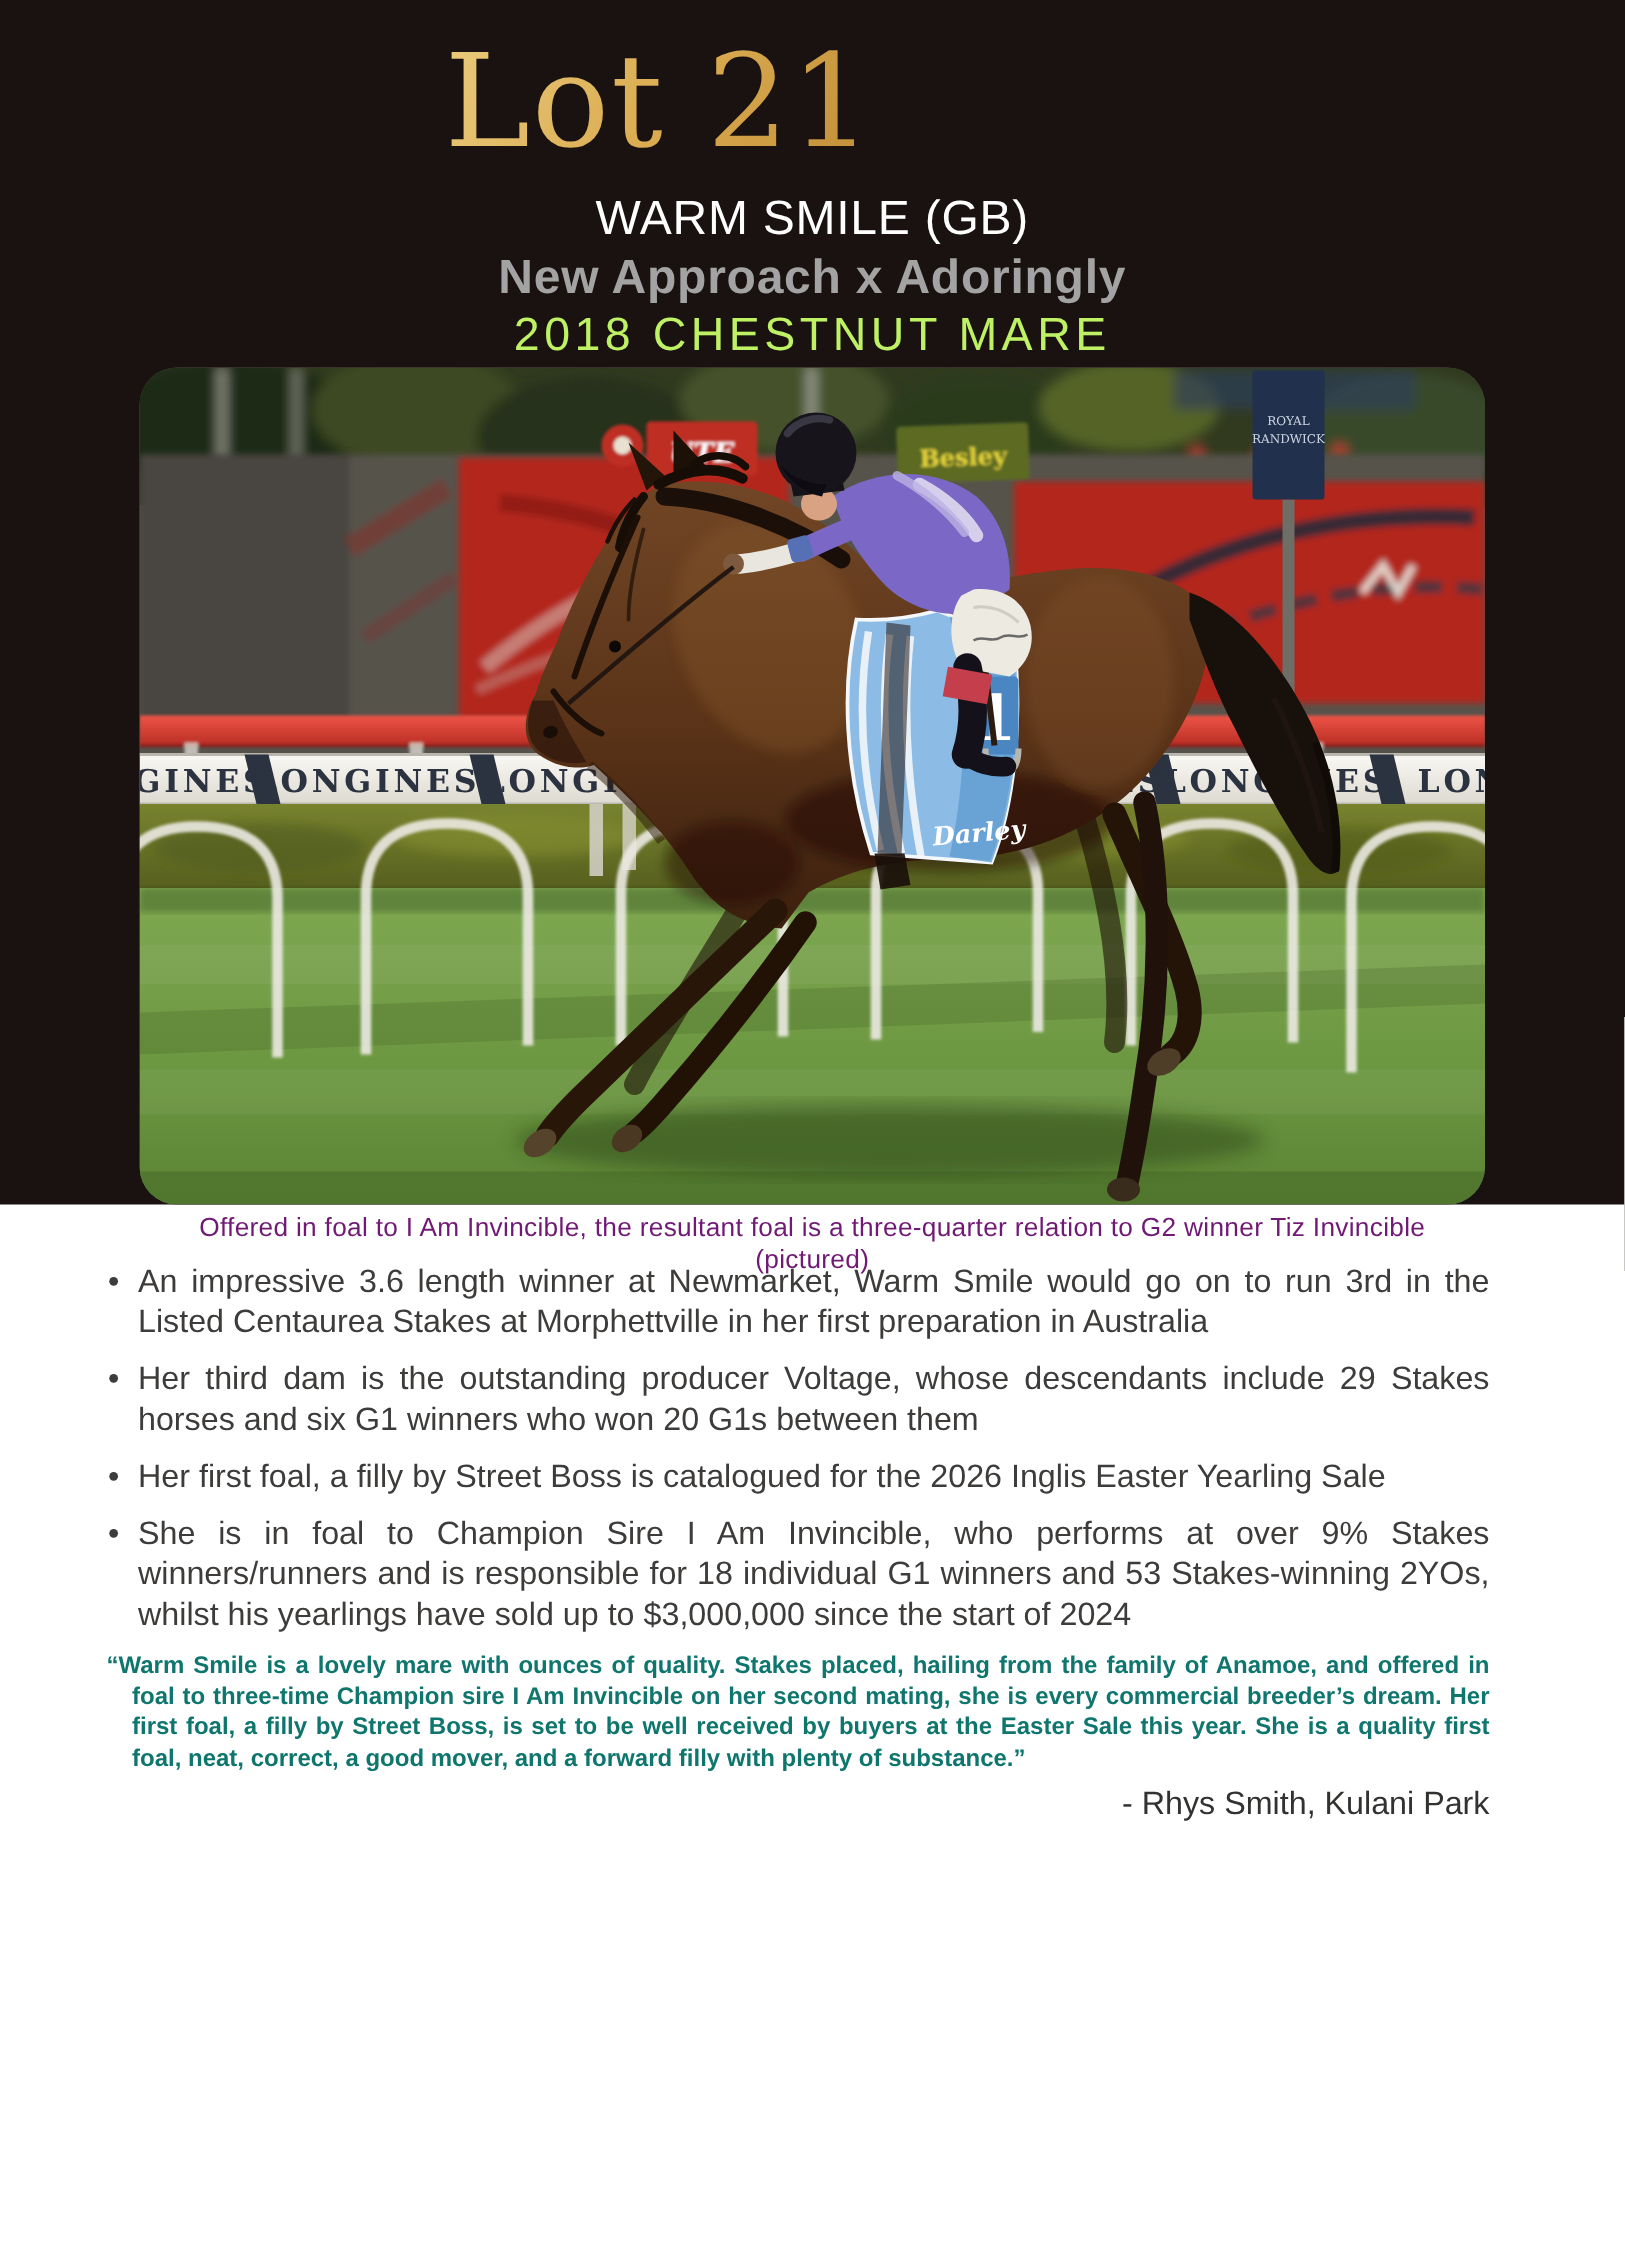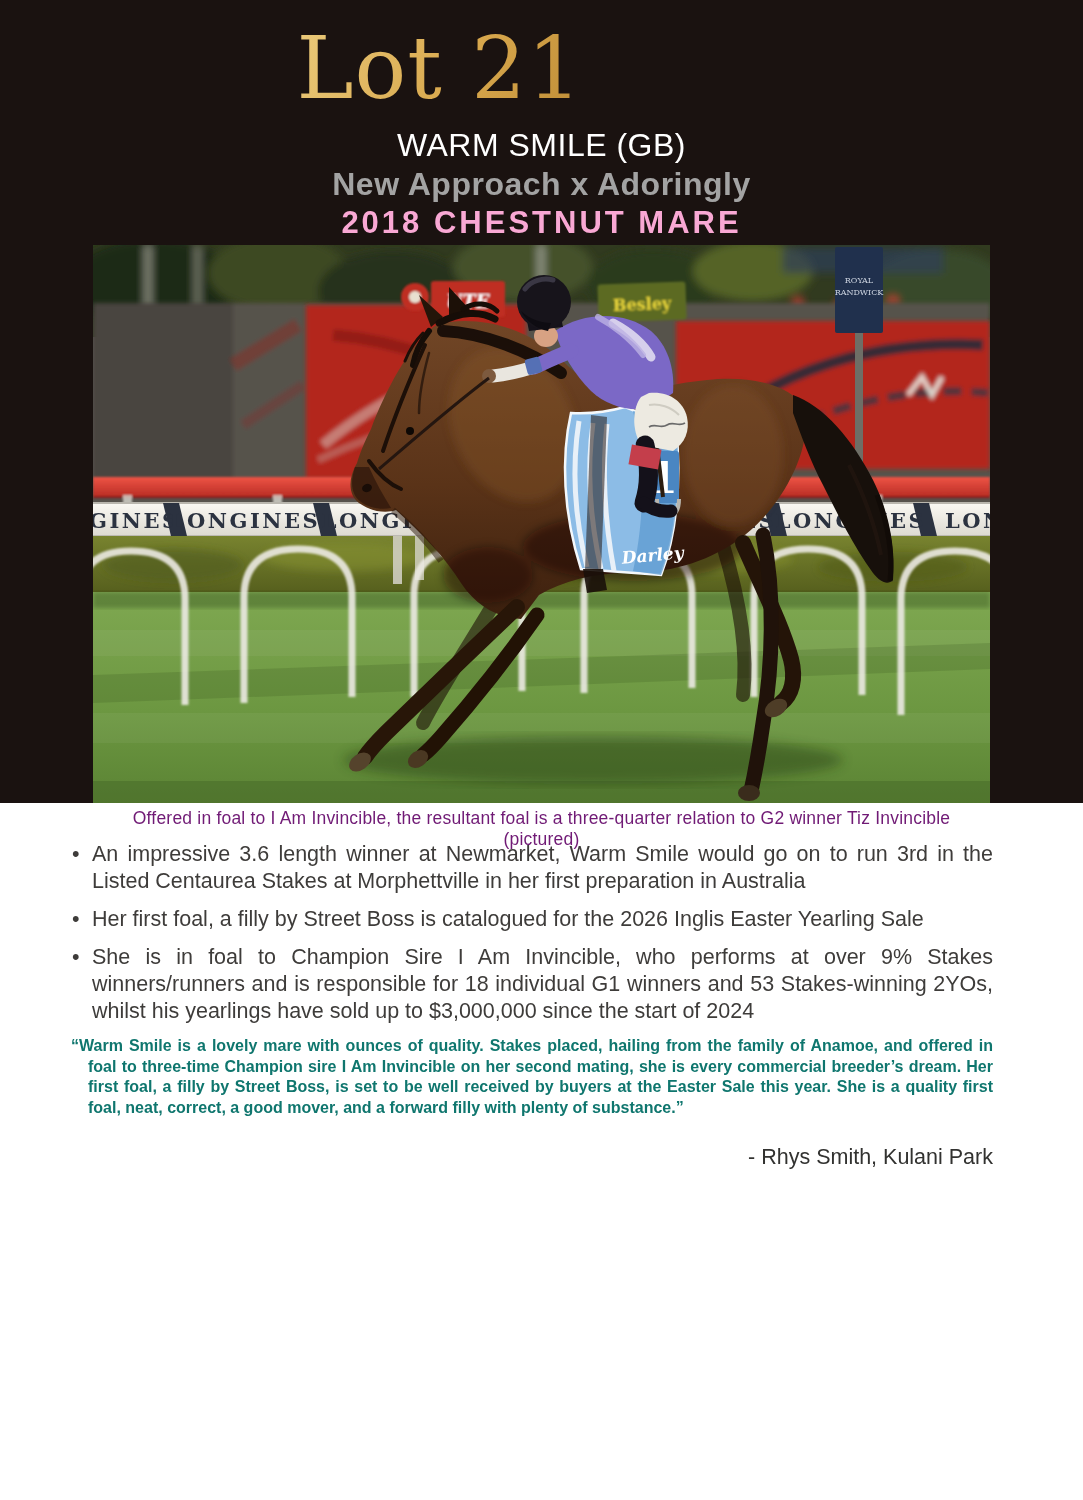--- a/index.html
+++ b/index.html
@@ -8,32 +8,32 @@
   .hero{position:absolute;left:0;top:0;width:1083px;height:803px;background:#1a1210;}
   .lot-title{position:absolute;left:0;top:18px;width:879px;text-align:center;
     font-family:"DejaVu Serif",serif;font-size:86px;font-weight:500;letter-spacing:1px;
     background:linear-gradient(118deg,#f7e7b2 8%,#eccd7f 30%,#d9a94e 52%,#b07c28 78%,#8a5c1a 96%);
     -webkit-background-clip:text;background-clip:text;color:transparent;}
   .horse-name{position:absolute;left:0;top:127px;width:1083px;text-align:center;
     color:#ffffff;font-size:32px;font-weight:normal;letter-spacing:.5px;}
   .pedigree{position:absolute;left:0;top:166px;width:1083px;text-align:center;
     color:#a3a3a3;font-size:32px;font-weight:bold;letter-spacing:.5px;}
   .foaled{position:absolute;left:0;top:205px;width:1083px;text-align:center;
-    color:#f9a8d4;font-size:31px;font-weight:700;letter-spacing:3px;}
-  .photo{position:absolute;left:93px;top:245px;width:897px;height:558px;overflow:hidden;background:#57524c;}
+    color:#bef264;font-size:31px;font-weight:400;letter-spacing:3px;}
+  .photo{position:absolute;left:93px;top:245px;width:897px;height:558px;overflow:hidden;background:#57524c;border-radius:25px;}
   .caption{position:absolute;left:93px;top:808px;width:897px;text-align:center;
     color:#701a75;font-size:17.5px;letter-spacing:.2px;}
   .content{position:absolute;left:71px;top:841px;width:922px;}
   ul.bullets{list-style:none;margin:0;padding:0;}
   ul.bullets li{position:relative;padding-left:21px;margin:0 0 11px 0;text-align:justify;
     font-size:21.5px;line-height:1.255;color:#3e3c3a;}
   ul.bullets li::before{content:"\2022";position:absolute;left:1px;top:0;color:#3e3c3a;}
   .quote{margin-top:1px;font-weight:bold;font-size:16px;line-height:1.3;color:#0f766e;
     text-align:justify;padding-left:17px;text-indent:-17px;}
-  .attribution{margin-top:26px;text-align:right;font-size:21.5px;color:#323230;}
+  .attribution{margin-top:6px;text-align:right;font-size:21.5px;color:#323230;}
   svg text{font-family:"DejaVu Serif",serif;}
 </style>
 </head>
 <body>
 
 <div class="page">
 
   <div class="hero">
     <div class="lot-title">Lot 21</div>
     <div class="horse-name">WARM SMILE (GB)</div>
@@ -310,20 +310,21 @@
         </g>
       </svg>
     </div>
   </div>
 
   <div class="caption">Offered in foal to I Am Invincible, the resultant foal is a three-quarter relation to G2 winner Tiz Invincible (pictured)</div>
 
   <div class="content">
     <ul class="bullets">
         <li>An impressive 3.6 length winner at Newmarket, Warm Smile would go on to run 3rd in the Listed Centaurea Stakes at Morphettville in her first preparation in Australia</li>
+        <li>Her third dam is the outstanding producer Voltage, whose descendants include 29 Stakes horses and six G1 winners who won 20 G1s between them</li>
         <li>Her first foal, a filly by Street Boss is catalogued for the 2026 Inglis Easter Yearling Sale</li>
         <li>She is in foal to Champion Sire I Am Invincible, who performs at over 9% Stakes winners/runners and is responsible for 18 individual G1 winners and 53 Stakes-winning 2YOs, whilst his yearlings have sold up to $3,000,000 since the start of 2024</li>
       </ul>
     <div class="quote">“Warm Smile is a lovely mare with ounces of quality. Stakes placed, hailing from the family of Anamoe, and offered in foal to three-time Champion sire I Am Invincible on her second mating, she is every commercial breeder’s dream. Her first foal, a filly by Street Boss, is set to be well received by buyers at the Easter Sale this year. She is a quality first foal, neat, correct, a good mover, and a forward filly with plenty of substance.”</div>
     <div class="attribution">- Rhys Smith, Kulani Park</div>
   </div>
 
 </div>
 
 </body></html>

